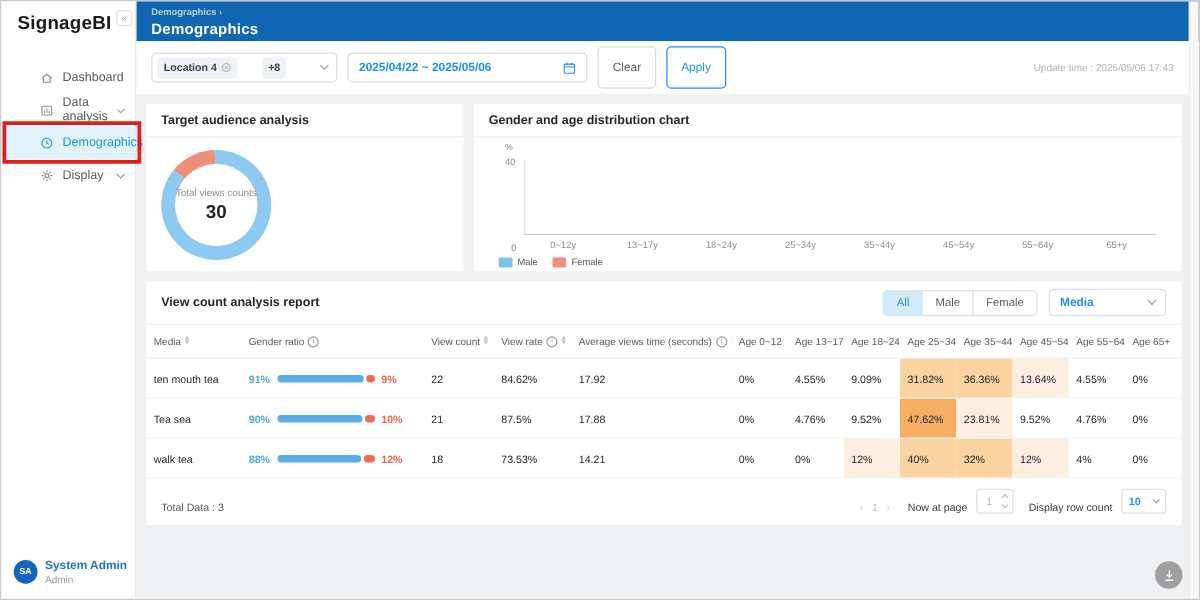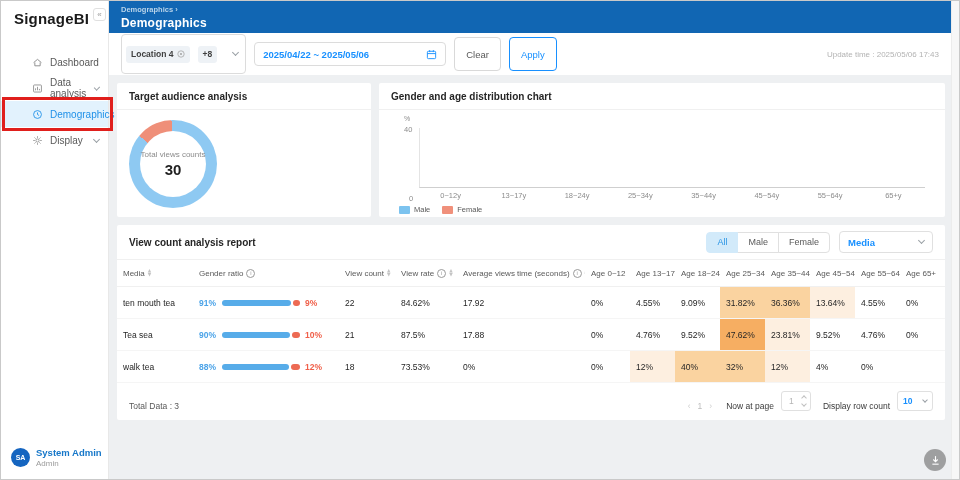--- a/index.html
+++ b/index.html
@@ -25,21 +25,21 @@
   .avatar { width:19px; height:19px; border-radius:50%; background:#1565c0; color:#fff; font-size:7px; font-weight:bold; display:flex; align-items:center; justify-content:center; }
   .user-name { font-size:9.5px; color:#1677c9; font-weight:bold; }
   .user-role { font-size:8px; color:#9b9b9b; margin-top:1px; }
 
   
   .main { flex:1; min-width:0; display:flex; flex-direction:column; }
   .topbar { height:32px; background:#1166b3; color:#fff; padding:4px 12px 0; flex:none; }
   .crumb { font-size:7.5px; color:#b9d4ea; font-weight:bold; }
   .page-title { font-size:12px; font-weight:bold; margin-top:2px; letter-spacing:.2px; }
   .filterbar { height:42px; background:#fff; display:flex; align-items:center; gap:8px; padding:0 14px 0 12px; flex:none; }
-  .loc-select { height:40px; border:1px solid #dcdcdc; border-radius:4px; display:flex; align-items:center; gap:8px; padding:0 7px 0 4px; cursor:pointer; background:#fff; }
+  .loc-select { height:24px; border:1px solid #dcdcdc; border-radius:4px; display:flex; align-items:center; gap:20px; padding:0 7px 0 4px; cursor:pointer; background:#fff; }
   .pill { background:#eef2f6; border-radius:3px; font-size:8.5px; color:#404040; font-weight:bold; height:17px; display:flex; align-items:center; gap:3px; padding:0 5px; }
   .chev { width:5px; height:5px; border-right:1.2px solid #9aa0a6; border-bottom:1.2px solid #9aa0a6; transform:rotate(45deg); margin-top:-3px; }
   .loc-select .chev { margin-left:8px; }
   .date-input { height:24px; width:192px; border:1px solid #dcdcdc; border-radius:4px; display:flex; align-items:center; padding:0 8px; font-size:9.5px; color:#1890ff; font-weight:bold; cursor:pointer; background:#fff; }
   .date-input svg { margin-left:auto; }
   .btn { height:24px; border-radius:4px; background:#fff; font-size:9.5px; padding:16px 11px; display:flex; align-items:center; cursor:pointer; }
   .btn-clear { border:1px solid #d9d9d9; color:#595959; }
   .btn-apply { border:1px solid #1890ff; color:#1890ff; }
   .update-time { margin-left:auto; font-size:8px; color:#b3b3b3; padding-right:6px; }
 
@@ -401,20 +401,21 @@
               <div class="td">
                 <span class="g-male">88%</span>
                 <span class="gbar">
                   <span class="gm" style="width: 88%;"></span>
                   <span class="gf" style="width: 12%;"></span>
                 </span>
                 <span class="g-female">12%</span>
               </div>
               <div class="td">18</div>
               <div class="td">73.53%</div>
+              <div class="td">14.21</div>
               <div class="td">0%</div>
               <div class="td">0%</div>
               <div class="td hm1">12%</div>
               <div class="td hm2">40%</div>
               <div class="td hm2">32%</div>
               <div class="td hm1">12%</div>
               <div class="td">4%</div>
               <div class="td">0%</div>
             </div>
           </div>

